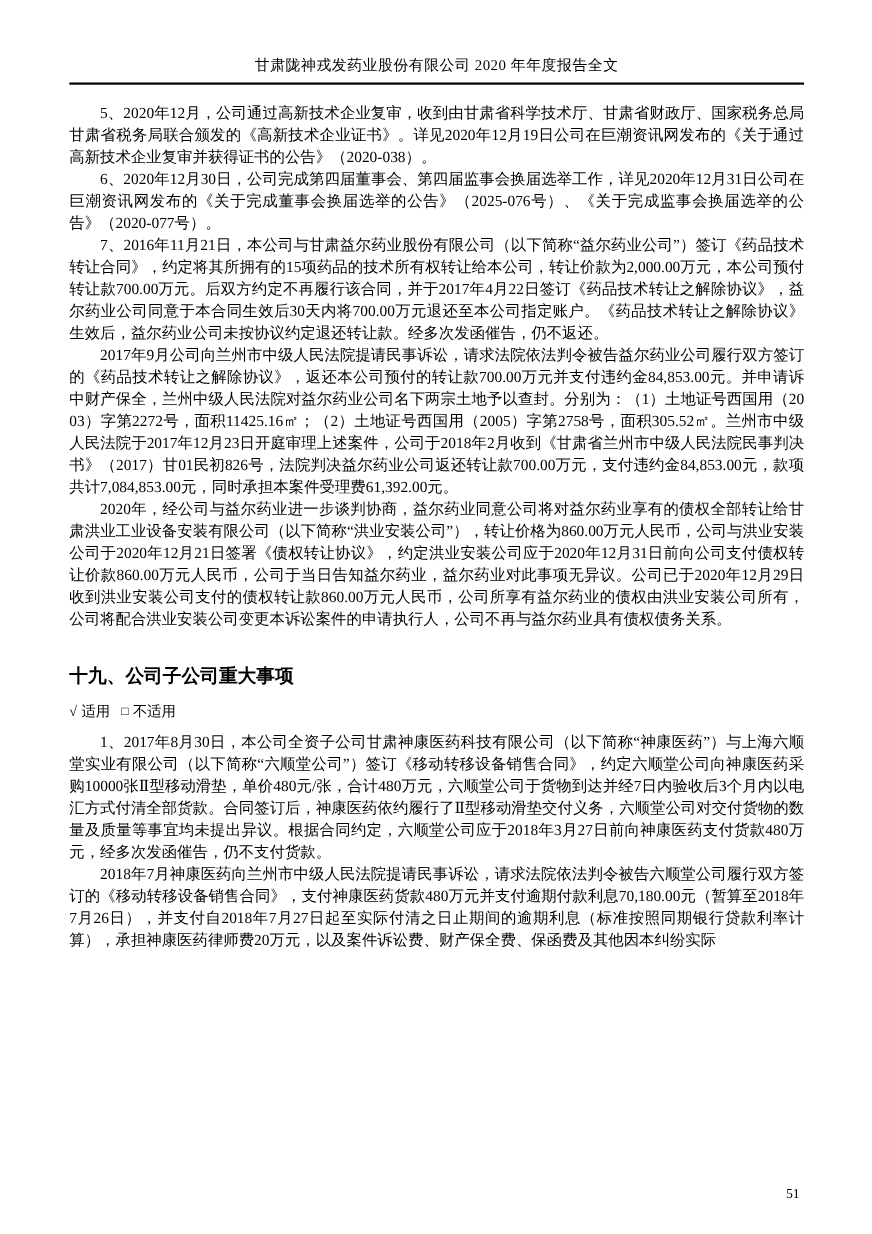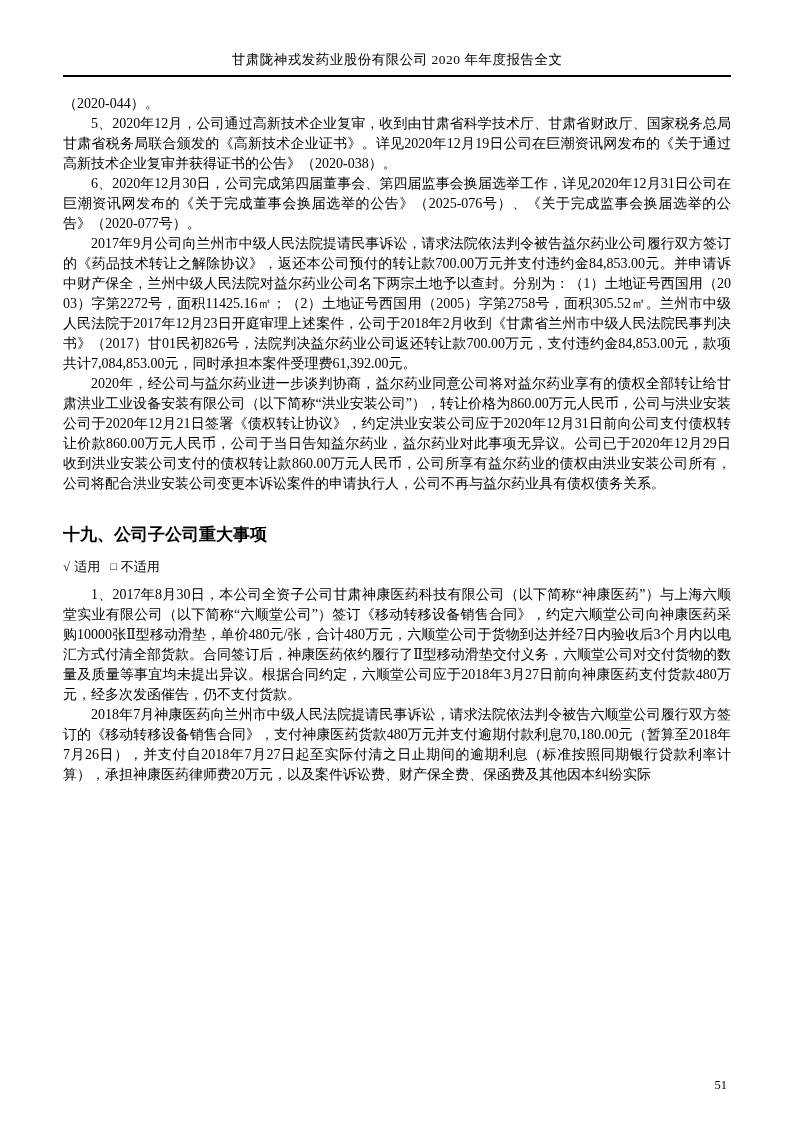--- a/index.html
+++ b/index.html
@@ -62,26 +62,26 @@
 
 <div class="page">
 
   <header>
     <div class="header-text">甘肃陇神戎发药业股份有限公司 2020 年年度报告全文</div>
     <hr class="header-rule">
   </header>
 
   <main>
 
-    <p class="para no-indent">（2020-044）。</p>
 
     <p class="para">5、2020年12月，公司通过高新技术企业复审，收到由甘肃省科学技术厅、甘肃省财政厅、国家税务总局甘肃省税务局联合颁发的《高新技术企业证书》。详见2020年12月19日公司在巨潮资讯网发布的《关于通过高新技术企业复审并获得证书的公告》（2020-038）。</p>
 
     <p class="para">6、2020年12月30日，公司完成第四届董事会、第四届监事会换届选举工作，详见2020年12月31日公司在巨潮资讯网发布的《关于完成董事会换届选举的公告》（2025-076号）、《关于完成监事会换届选举的公告》（2020-077号）。</p>
 
+    <p class="para">7、2016年11月21日，本公司与甘肃益尔药业股份有限公司（以下简称“益尔药业公司”）签订《药品技术转让合同》，约定将其所拥有的15项药品的技术所有权转让给本公司，转让价款为2,000.00万元，本公司预付转让款700.00万元。后双方约定不再履行该合同，并于2017年4月22日签订《药品技术转让之解除协议》，益尔药业公司同意于本合同生效后30天内将700.00万元退还至本公司指定账户。《药品技术转让之解除协议》生效后，益尔药业公司未按协议约定退还转让款。经多次发函催告，仍不返还。</p>
 
     <p class="para">2017年9月公司向兰州市中级人民法院提请民事诉讼，请求法院依法判令被告益尔药业公司履行双方签订的《药品技术转让之解除协议》，返还本公司预付的转让款700.00万元并支付违约金84,853.00元。并申请诉中财产保全，兰州中级人民法院对益尔药业公司名下两宗土地予以查封。分别为：（1）土地证号西国用（2003）字第2272号，面积11425.16㎡；（2）土地证号西国用（2005）字第2758号，面积305.52㎡。兰州市中级人民法院于2017年12月23日开庭审理上述案件，公司于2018年2月收到《甘肃省兰州市中级人民法院民事判决书》（2017）甘01民初826号，法院判决益尔药业公司返还转让款700.00万元，支付违约金84,853.00元，款项共计7,084,853.00元，同时承担本案件受理费61,392.00元。</p>
 
 
     <p class="para">2020年，经公司与益尔药业进一步谈判协商，益尔药业同意公司将对益尔药业享有的债权全部转让给甘肃洪业工业设备安装有限公司（以下简称“洪业安装公司”），转让价格为860.00万元人民币，公司与洪业安装公司于2020年12月21日签署《债权转让协议》，约定洪业安装公司应于2020年12月31日前向公司支付债权转让价款860.00万元人民币，公司于当日告知益尔药业，益尔药业对此事项无异议。公司已于2020年12月29日收到洪业安装公司支付的债权转让款860.00万元人民币，公司所享有益尔药业的债权由洪业安装公司所有，公司将配合洪业安装公司变更本诉讼案件的申请执行人，公司不再与益尔药业具有债权债务关系。</p>
 
     <h2 class="section-heading">十九、公司子公司重大事项</h2>
 
     <div class="applicability">
       <span class="mark">√</span><span class="lbl">适用</span><span class="mark box">□</span><span class="lbl">不适用</span>

